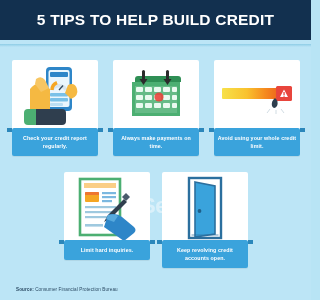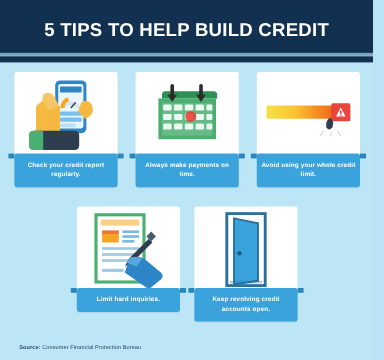--- a/index.html
+++ b/index.html
@@ -5,21 +5,21 @@
   html,body{margin:0;padding:0;}
   body{
     width:311px;height:300px;overflow:hidden;
     font-family:"Liberation Sans",sans-serif;
     background:#b8e4f5;
   }
   .infographic{position:relative;width:311px;height:300px;background:#bce5f6;overflow:hidden;}
 
   
   .header{
-    position:absolute;left:0;top:0;width:311px;height:52px;
+    position:absolute;left:0;top:0;width:311px;height:40px;
     background:#12304f;display:flex;align-items:center;justify-content:center;
   }
   .header-title{
     color:#ffffff;font-size:15.5px;font-weight:bold;letter-spacing:.2px;
     text-align:center;line-height:1;white-space:nowrap;
   }
   .header-shadow{position:absolute;left:0;top:44px;width:311px;height:3px;
     background:linear-gradient(#7fc4e0,#bce5f6);opacity:.75;}
 
   
@@ -65,20 +65,21 @@
 </head>
 <body>
 
 <div class="infographic">
 
   <div class="header">
     <div class="header-title">5 TIPS TO HELP BUILD CREDIT</div>
   </div>
   <div class="header-shadow"></div>
 
+  <div class="watermark">Self</div>
 
   <div class="row row-1">
 
     <div class="card">
       <div class="card-art">
         <span>
           <svg width="62" height="66" viewBox="0 0 62 66">
             <rect x="22" y="4" width="26" height="44" rx="4" fill="#2e86c8"></rect>
             <rect x="24.5" y="7" width="21" height="37" rx="2" fill="#eaf6fd"></rect>
             <rect x="26" y="9" width="18" height="5" rx="1" fill="#2e86c8"></rect>

